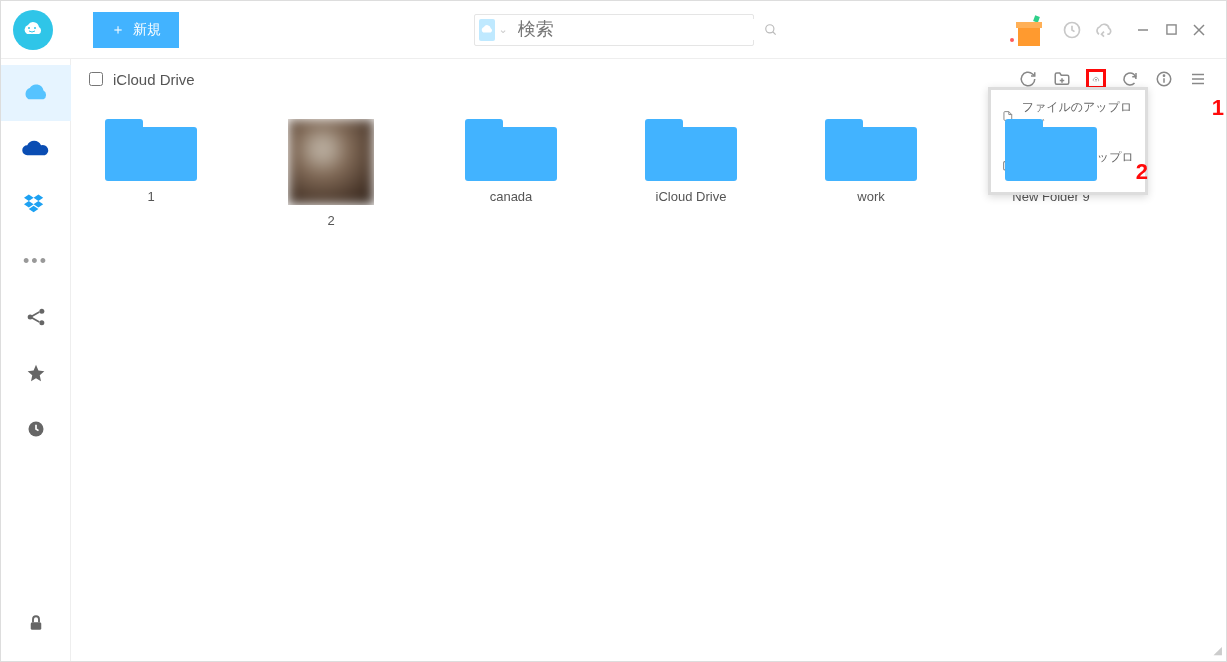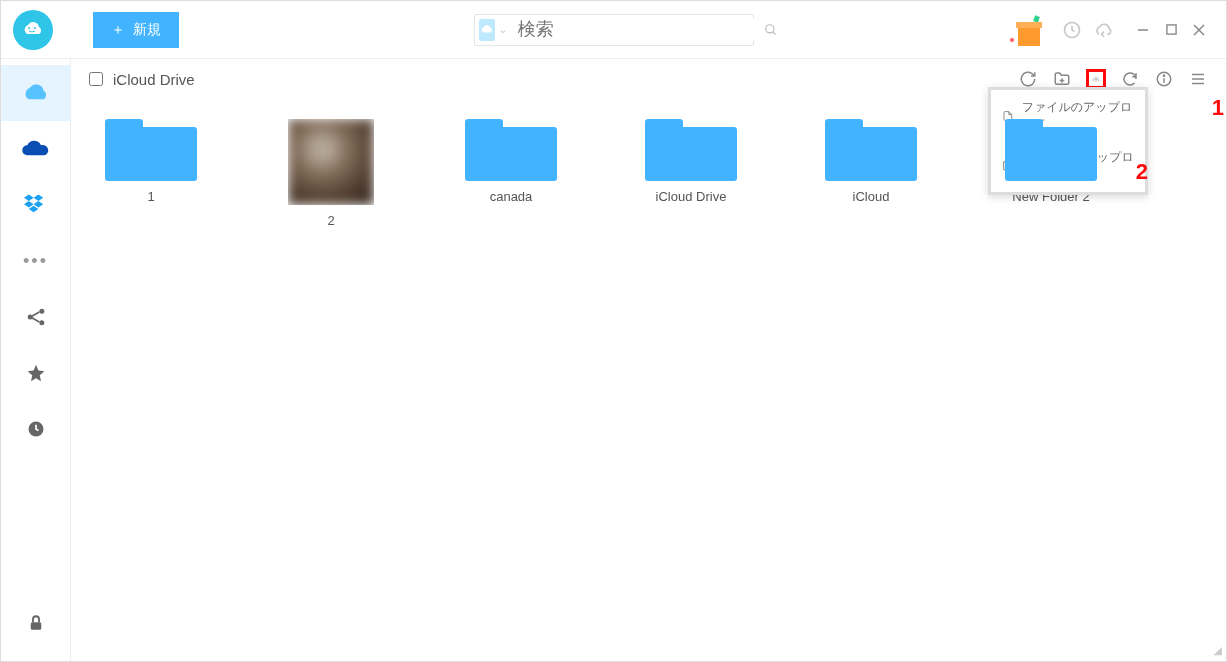--- a/index.html
+++ b/index.html
@@ -259,25 +259,25 @@
             <div class="tab"></div>
             <div class="body2"></div>
           </div>
         <span class="label">iCloud Drive</span>
       </div>
       <div class="item">
         <div class="folder-shape">
             <div class="tab"></div>
             <div class="body2"></div>
           </div>
-        <span class="label">iCloud</span>
-      </div>
-      <div class="item">
-        <div class="folder-shape">
-            <div class="tab"></div>
-            <div class="body2"></div>
-          </div>
-        <span class="label">New Folder 2</span>
+        <span class="label">work</span>
+      </div>
+      <div class="item">
+        <div class="folder-shape">
+            <div class="tab"></div>
+            <div class="body2"></div>
+          </div>
+        <span class="label">New Folder 9</span>
       </div>
     </div>
     <div class="resize-grip">◢</div>
   </div>
 </div>
 
 </body></html>

